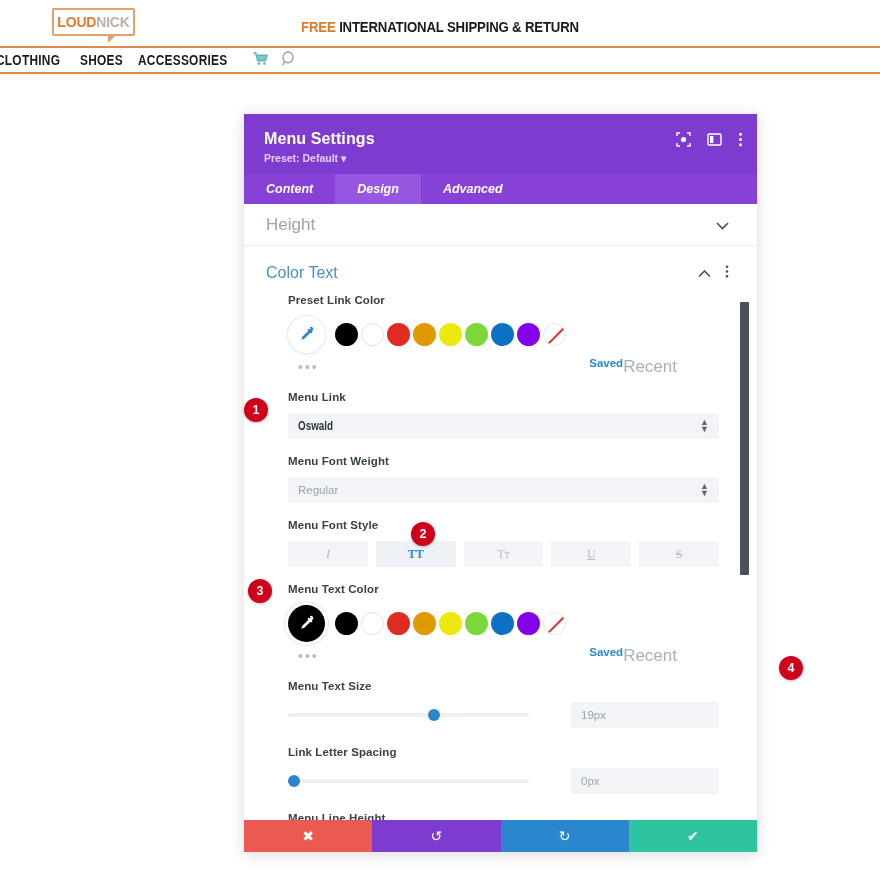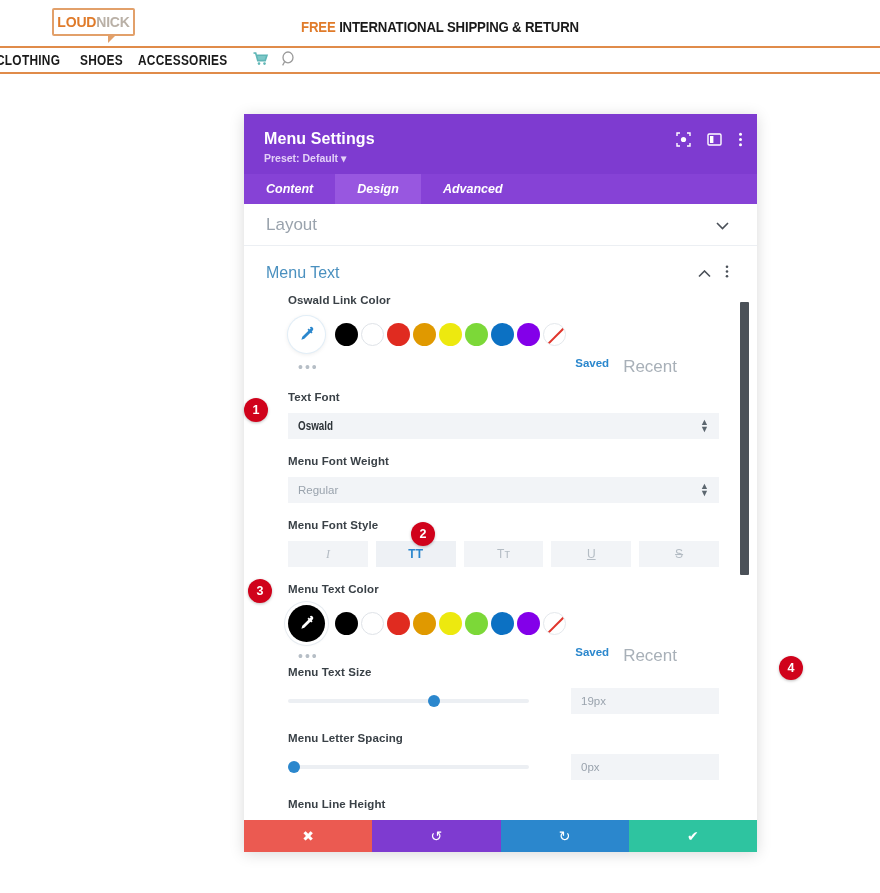--- a/index.html
+++ b/index.html
@@ -207,21 +207,21 @@
     left: -2px; top: 10px;
     width: 30px; height: 2px;
     background: #e0352b;
     transform: rotate(-45deg);
   }
   .color-row-sub {
     display: flex; align-items: center; justify-content: space-between;
     margin-top: 4px; padding-right: 58px;
   }
   .dots-more { color: #b6bec6; font-size: 14px; letter-spacing: 2px; padding-left: 10px; cursor: pointer; }
-  .saved-recent { display: flex; gap: 14px; }
+  .saved-recent { display: flex; }
   .sr-saved { color: #2b87cd; font-size: 11.5px; font-weight: 700; cursor: pointer; }
   .sr-recent { color: #a8b0b8; font-size: 17px; font-weight: 400; cursor: pointer; }
 
   
   .select-box {
     height: 26px;
     background: #f2f4f7;
     display: flex; align-items: center; justify-content: space-between;
     padding: 0 10px;
     cursor: pointer;
@@ -233,21 +233,21 @@
     transform: scaleX(0.82); transform-origin: left center;
   }
   .select-val { font-size: 11.5px; color: #9aa3ad; }
   .spinner { color: #5c666f; font-size: 9px; line-height: 7px; text-align: center; }
 
   
   .style-row { display: flex; gap: 8px; margin-right: 16px; }
   .style-btn {
     flex: 1; height: 26px; background: #f2f4f7;
     display: flex; align-items: center; justify-content: center;
-    font-size: 12px; color: #b4bcc4; cursor: pointer;
+    font-size: 12px; color: #b4bcc4; cursor: pointer; font-family: Liberation Serif, serif;
   }
   .style-btn.active { color: #2b87cd; font-weight: 700; background: #eef1f5; }
 
   
   .slider-row { display: flex; align-items: center; margin-right: 16px; justify-content: flex-end; }
   .slider-track {
     position: relative;
     flex: 1;
     height: 4px; background: #eceff3; border-radius: 2px;
     margin-right: 42px;
@@ -363,49 +363,49 @@
     <div class="tab">Advanced</div>
   </div>
 
   <div class="modal-body">
 
     <div class="scroll-track">
       <div class="scroll-thumb"></div>
     </div>
 
     <div class="collapsed-section">
-      <span class="collapsed-title">Layout</span>
+      <span class="collapsed-title">Height</span>
       <span>
         <svg width="13" height="8" viewBox="0 0 13 8">
             <path d="M1 1l5.5 5.5L12 1" stroke="#4a5058" stroke-width="1.6" fill="none"></path>
           </svg>
       </span>
     </div>
 
     <div class="section">
       <div class="section-head">
-        <span class="section-title">Menu Text</span>
+        <span class="section-title">Color Text</span>
         <span class="section-head-icons">
           <span>
             <svg width="13" height="8" viewBox="0 0 13 8">
                 <path d="M1 6.5L6.5 1 12 6.5" stroke="#4a5058" stroke-width="1.6" fill="none"></path>
               </svg>
           </span>
           <span>
             <svg width="4" height="13" viewBox="0 0 4 13">
                 <circle cx="2" cy="1.8" r="1.3" fill="#4a5058"></circle>
                 <circle cx="2" cy="6.5" r="1.3" fill="#4a5058"></circle>
                 <circle cx="2" cy="11.2" r="1.3" fill="#4a5058"></circle>
               </svg>
           </span>
         </span>
       </div>
 
       <div class="field">
-        <div class="field-label">Oswald Link Color</div>
+        <div class="field-label">Preset Link Color</div>
         <div class="color-row">
           <div class="picker-btn empty">
             <svg width="17" height="17" viewBox="0 0 17 17">
                 <path d="M11.8 1.6a2 2 0 012.9 2.8l-1 1 .9.9-1.3 1.3-.9-.9-6.1 6.1-2.9.9.9-2.9 6.1-6.1-.9-.9 1.3-1.3.9.9 1-1z" fill="#2b87cd"></path>
               </svg>
           </div>
           <div class="swatches">
             <span class="swatch" style="background:#000000"></span>
             <span class="swatch white" style="background:#FFFFFF"></span>
             <span class="swatch" style="background:#E02B20"></span>
@@ -420,21 +420,21 @@
         <div class="color-row-sub">
           <span class="dots-more">•••</span>
           <span class="saved-recent">
             <span class="sr-saved">Saved</span>
             <span class="sr-recent">Recent</span>
           </span>
         </div>
       </div>
 
       <div class="field" style="margin-top:14px">
-        <div class="field-label">Text Font</div>
+        <div class="field-label">Menu Link</div>
         <div class="select-box">
           <span class="select-val-oswald">Oswald</span>
           <span class="spinner">▲<br>▼</span>
         </div>
       </div>
 
       <div class="field" style="margin-top:16px">
         <div class="field-label">Menu Font Weight</div>
         <div class="select-box">
           <span class="select-val">Regular</span>
@@ -475,32 +475,32 @@
         </div>
         <div class="color-row-sub">
           <span class="dots-more">•••</span>
           <span class="saved-recent">
             <span class="sr-saved">Saved</span>
             <span class="sr-recent">Recent</span>
           </span>
         </div>
       </div>
 
-      <div class="field" style="">
+      <div class="field" style="margin-top:14px">
         <div class="field-label">Menu Text Size</div>
         <div class="slider-row">
           <div class="slider-track">
             <div class="slider-knob" style="left:58%"></div>
           </div>
           <div class="slider-input">19px</div>
         </div>
       </div>
 
       <div class="field" style="margin-top:18px">
-        <div class="field-label">Menu Letter Spacing</div>
+        <div class="field-label">Link Letter Spacing</div>
         <div class="slider-row">
           <div class="slider-track">
             <div class="slider-knob" style="left:0%"></div>
           </div>
           <div class="slider-input">0px</div>
         </div>
       </div>
 
       <div class="field" style="margin-top:18px">
         <div class="field-label">Menu Line Height</div>

